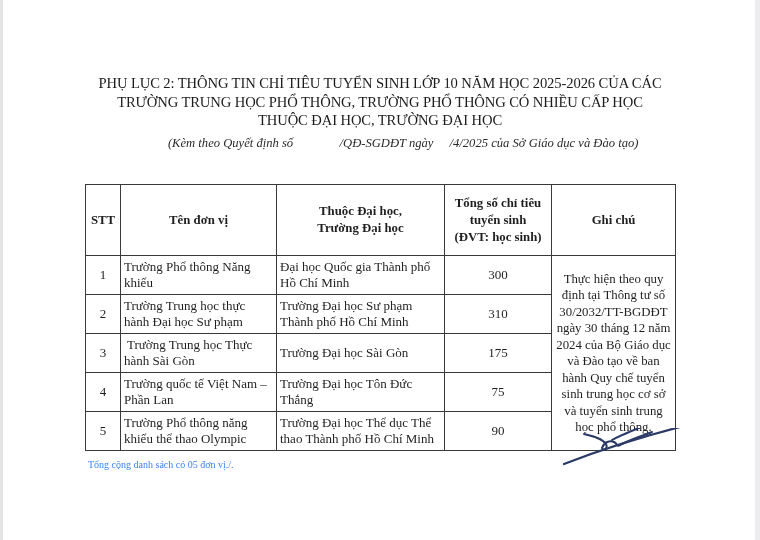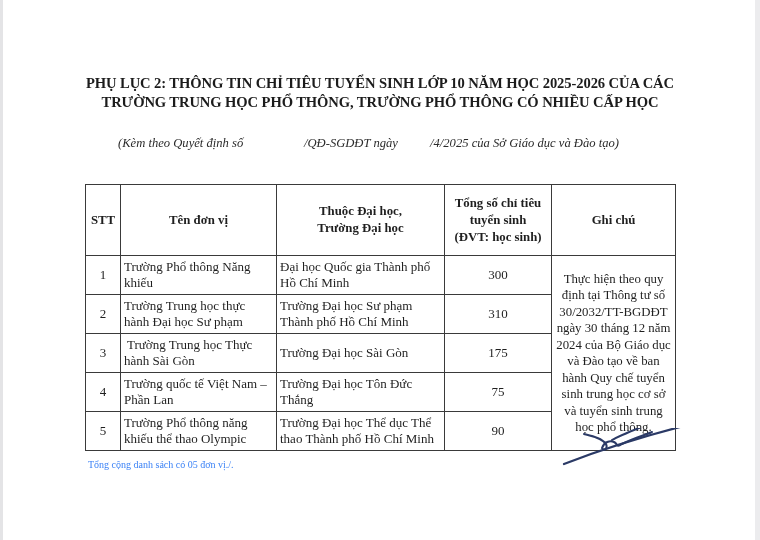--- a/index.html
+++ b/index.html
@@ -21,36 +21,37 @@
     }
     .edge-right {
       position: absolute; right: 0; top: 0; width: 5px; height: 540px;
       background: #ececee;
     }
     .title {
       position: absolute;
       left: 60px; width: 640px;
       top: 74px;
       text-align: center;
-      font-weight: bold;
+      font-weight: normal;
       font-size: 14.6px;
       line-height: 18.5px;
       letter-spacing: -0.1px;
       color: #1c1c1c;
     }
     .title div { white-space: nowrap; }
     .subtitle {
       position: absolute;
       top: 136px;
       left: 118px;
       width: 540px;
       font-style: italic;
       font-size: 12.6px;
       color: #2a2a2a;
       white-space: nowrap;
+      text-align: center;
     }
     .subtitle span { display: inline-block; }
     .sub-a { width: 186px; }
     .sub-b { width: 126px; }
 
     table.main {
       position: absolute;
       left: 85px;
       top: 184px;
       border-collapse: collapse;
@@ -103,20 +104,21 @@
   </style>
 </head>
 <body>
 
 <div class="edge-left"></div>
 <div class="edge-right"></div>
 
 <div class="title">
   <div>PHỤ LỤC 2: THÔNG TIN CHỈ TIÊU TUYỂN SINH LỚP 10 NĂM HỌC 2025-2026 CỦA CÁC</div>
   <div>TRƯỜNG TRUNG HỌC PHỔ THÔNG, TRƯỜNG PHỔ THÔNG CÓ NHIỀU CẤP HỌC</div>
+  <div>THUỘC ĐẠI HỌC, TRƯỜNG ĐẠI HỌC</div>
 </div>
 
 <div class="subtitle">
   <span class="sub-a">(Kèm theo Quyết định số</span><span class="sub-b">/QĐ-SGDĐT ngày</span><span>/4/2025 của Sở Giáo dục và Đào tạo)</span>
 </div>
 
 <table class="main">
   <colgroup>
     <col style="width:35px">
     <col style="width:156px">

